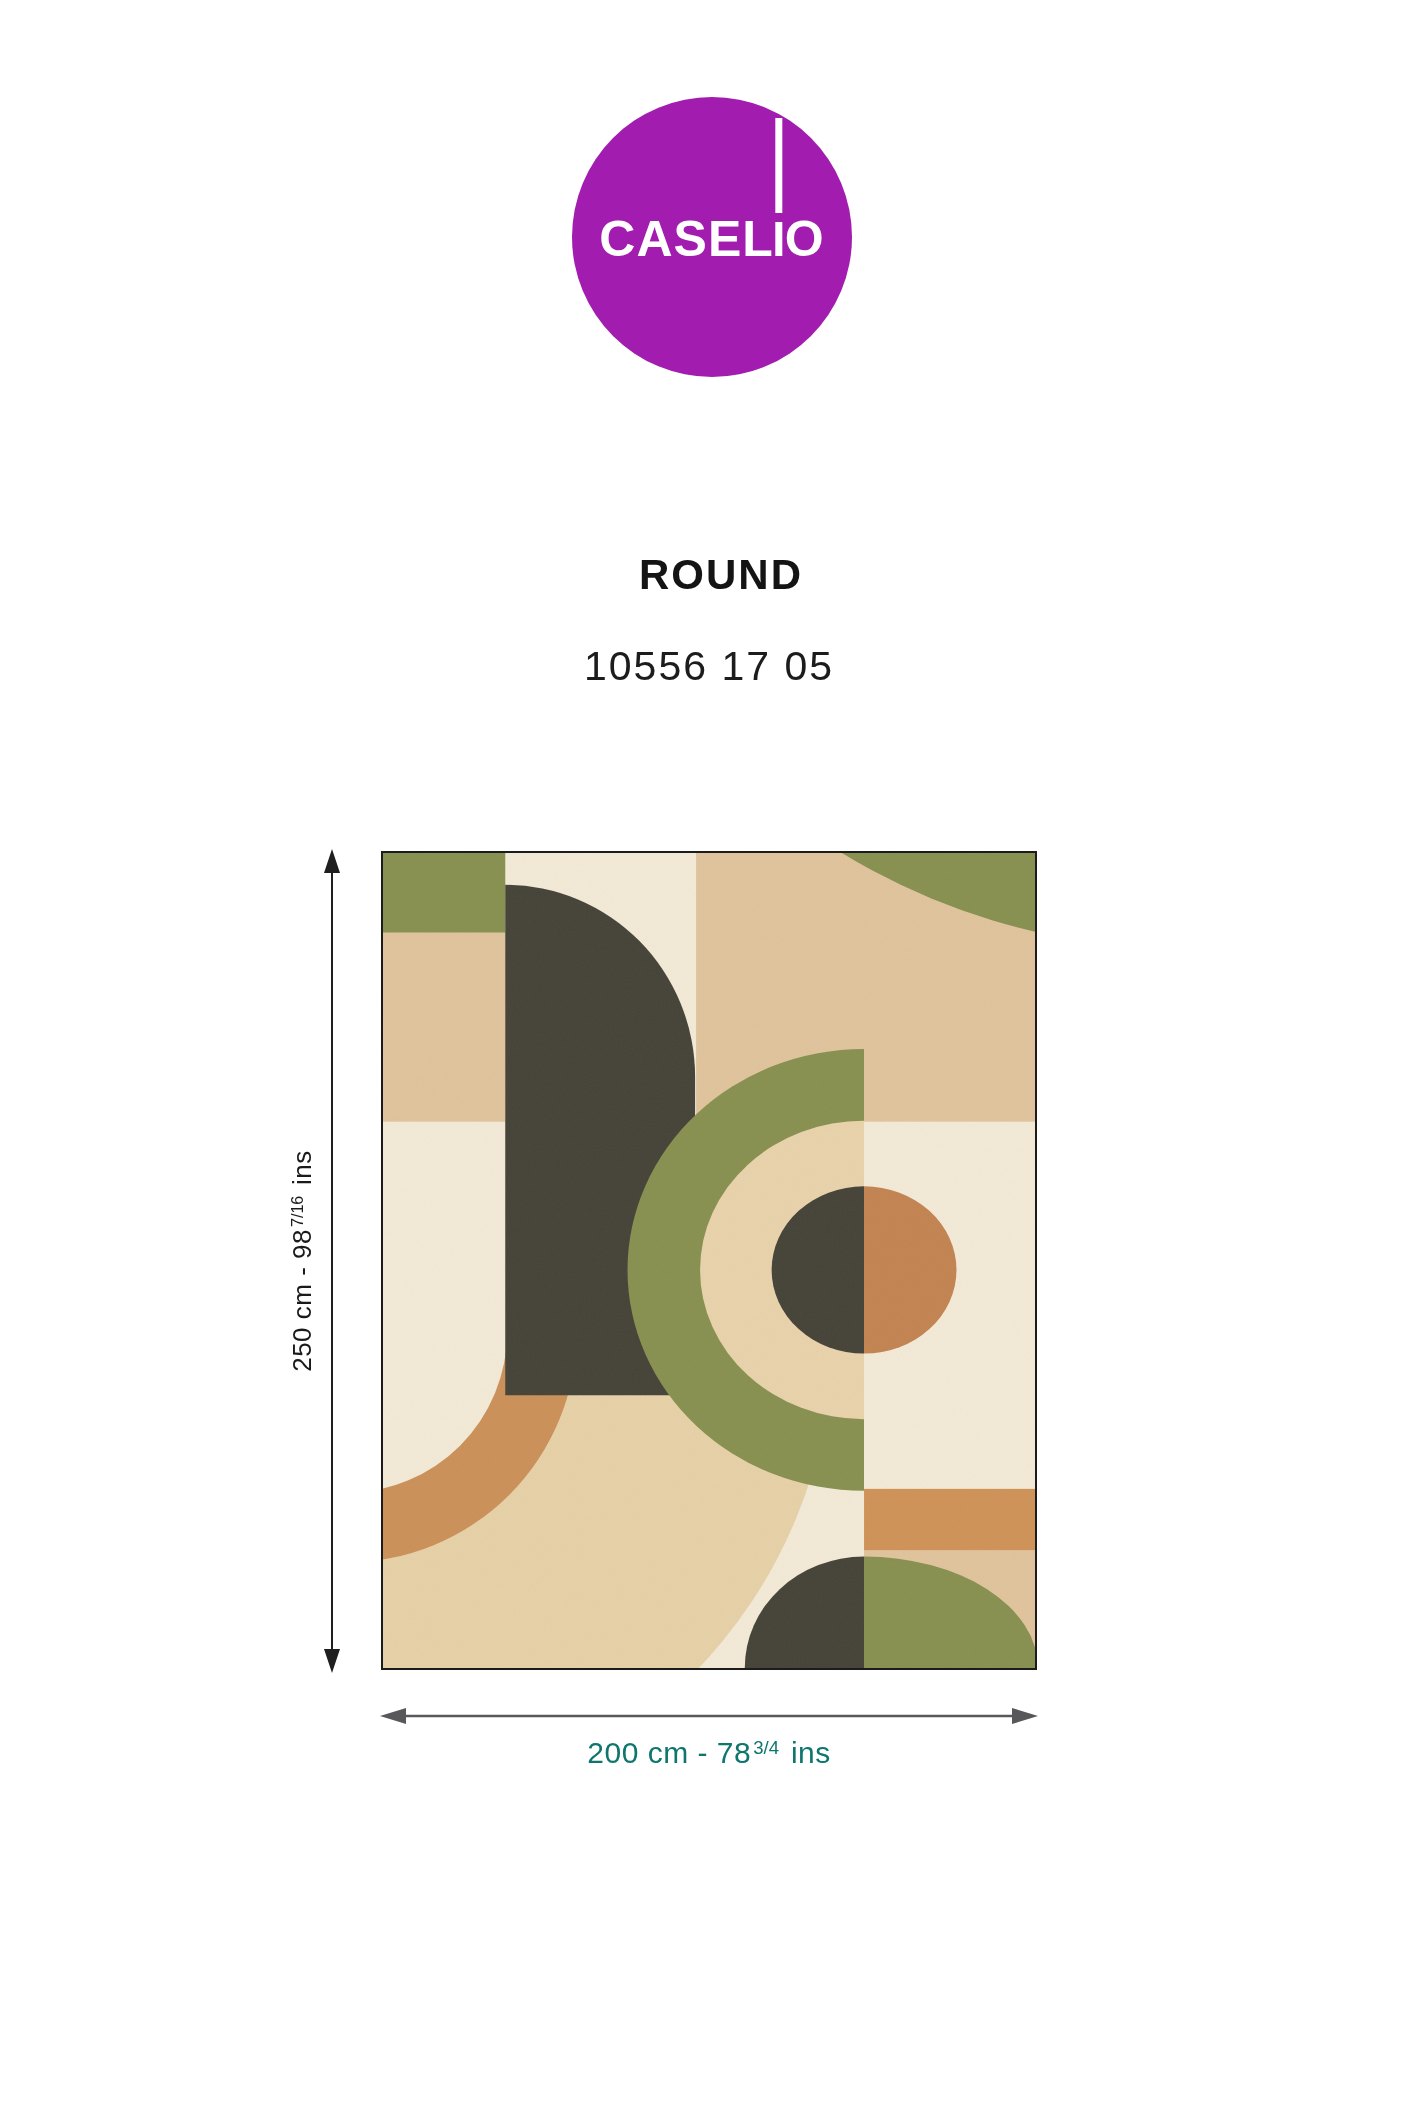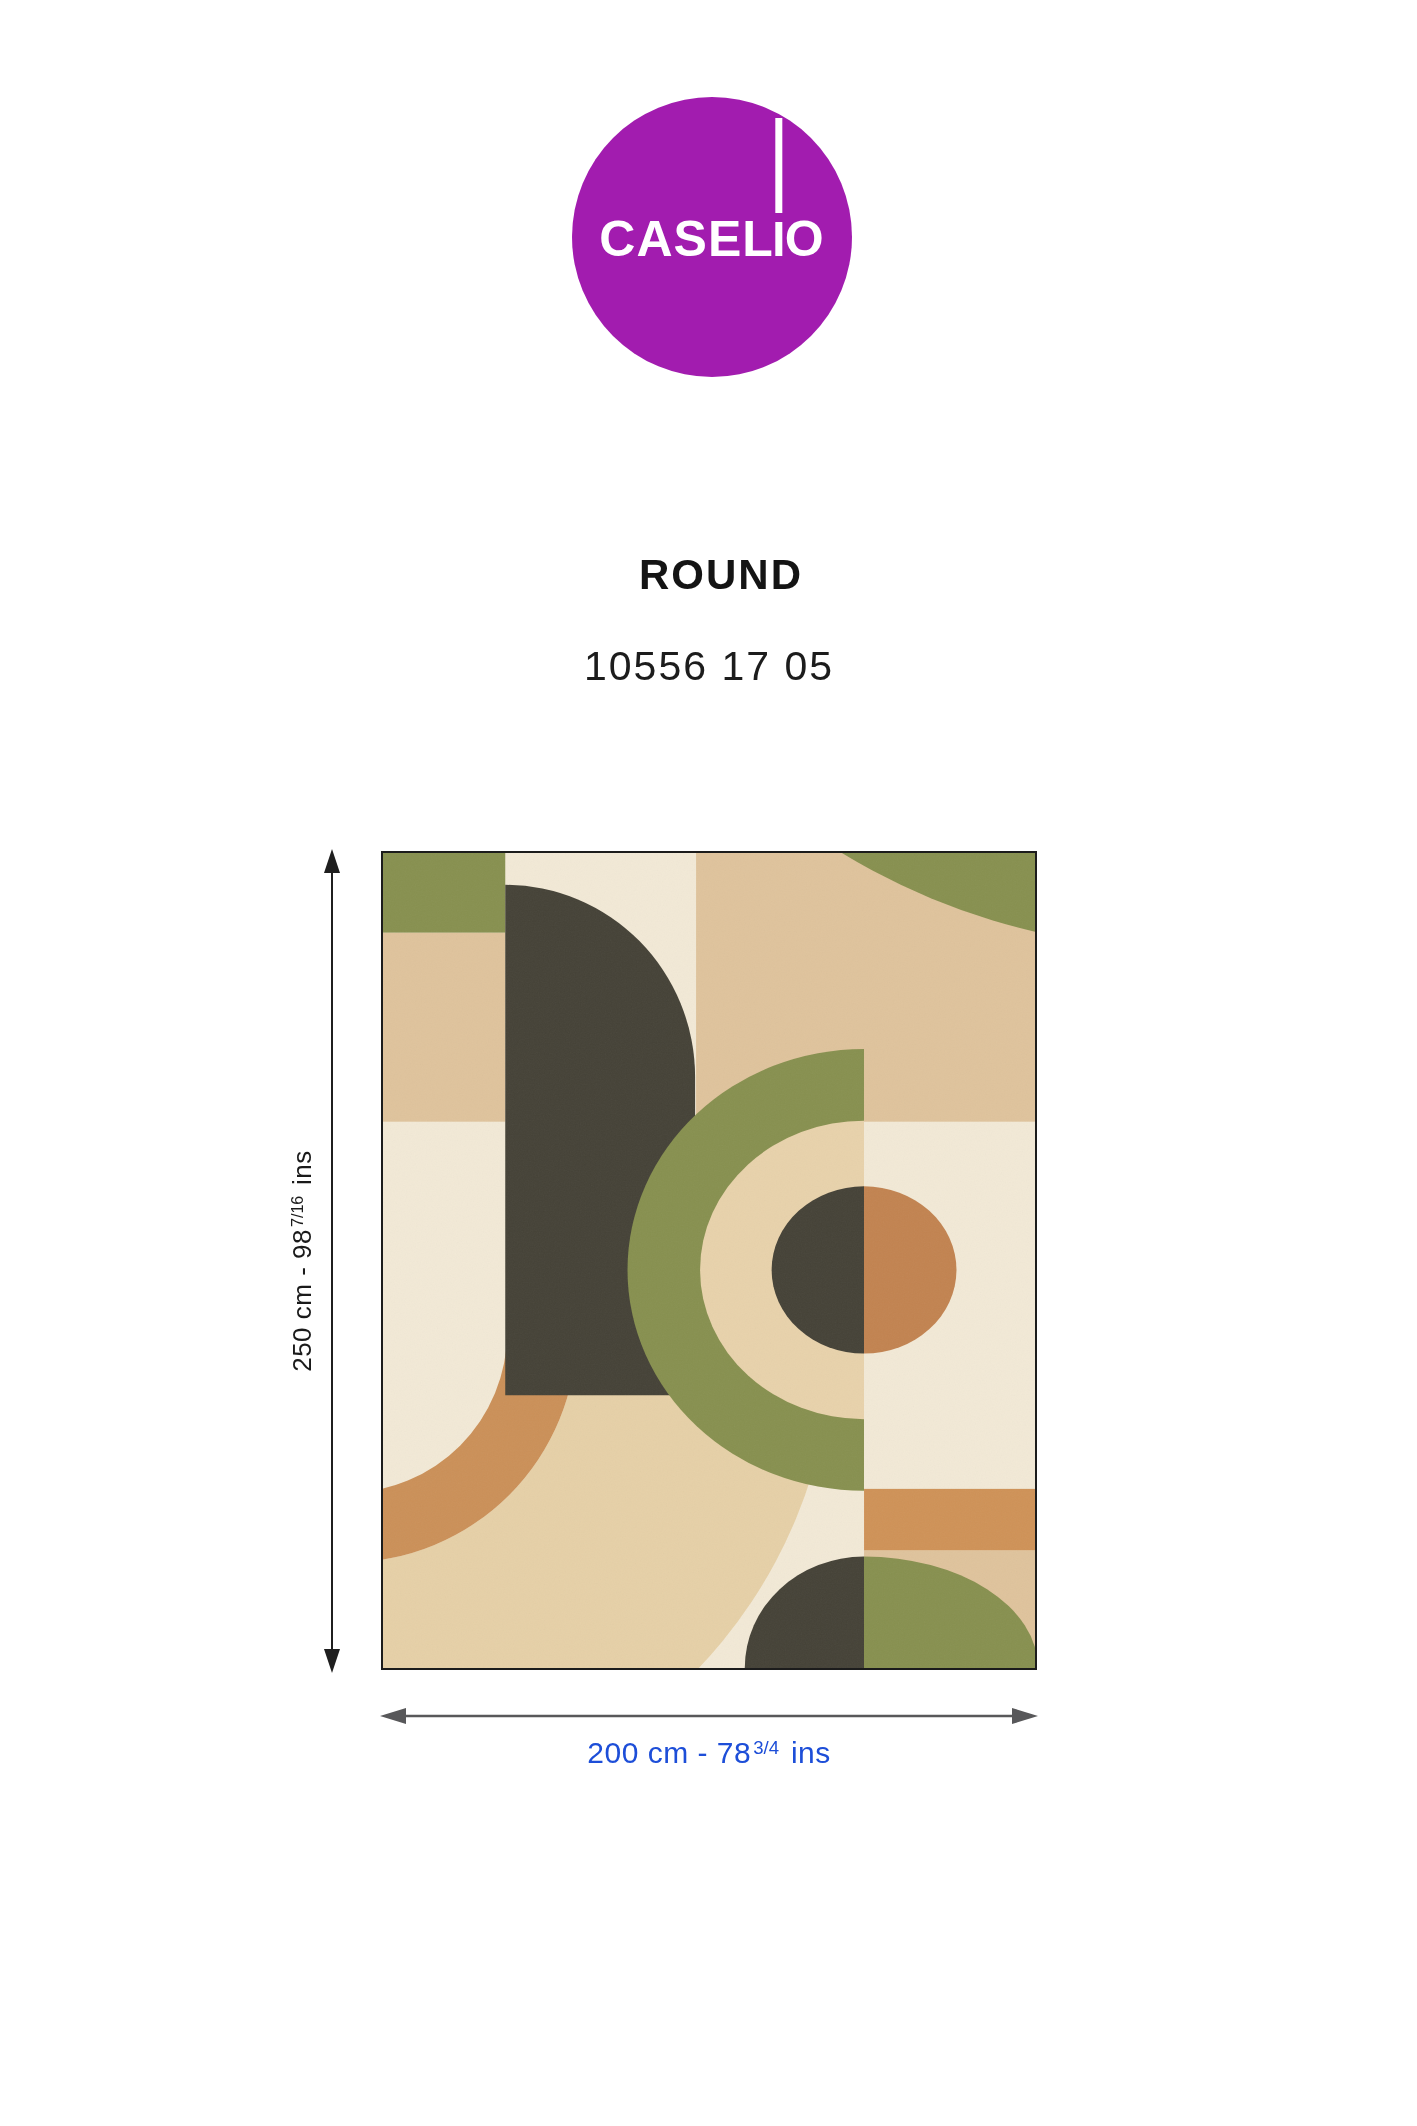--- a/index.html
+++ b/index.html
@@ -54,21 +54,21 @@
   
   .vdim { position:absolute; left:318px; top:846px; }
   .hdim { position:absolute; left:376px; top:1701px; }
   .vlabel {
     position:absolute; left:302px; top:1261px;
     transform:translate(-50%,-50%) rotate(-90deg);
     font-size:26px; color:#1a1a1a; letter-spacing:0.5px; white-space:nowrap;
   }
   .hlabel {
     position:absolute; left:709px; top:1753px; transform:translate(-50%,-50%);
-    font-size:30px; color:#1d4ed8; letter-spacing:0.5px; white-space:nowrap;
+    font-size:30px; color:#0f766e; letter-spacing:0.5px; white-space:nowrap;
   }
   .frac {
     font-size:0.62em; position:relative; top:-0.5em; letter-spacing:0;
     margin-left:2px; margin-right:3px;
   }
   
   .footer {
     position:absolute; left:708px; top:2020px; transform:translate(-50%,-50%);
     font-size:42px; font-weight:700; letter-spacing:1px; color:#8b8b86;
     white-space:nowrap;

